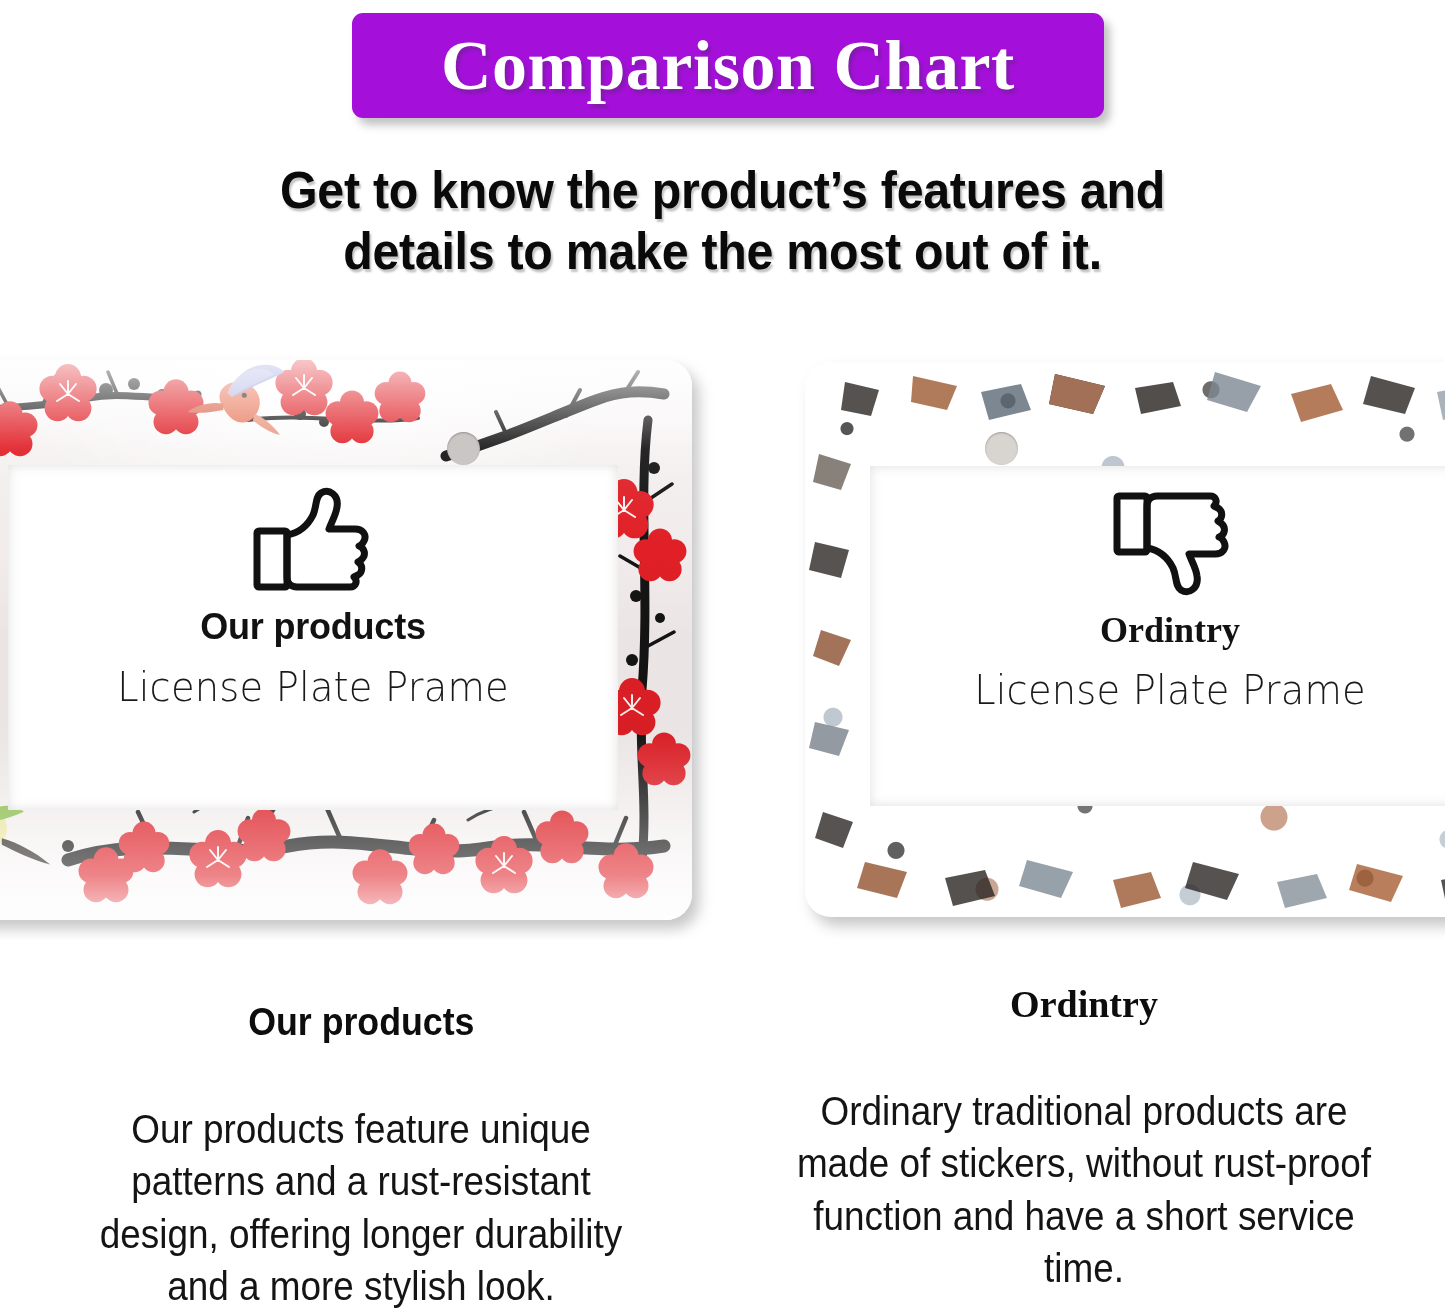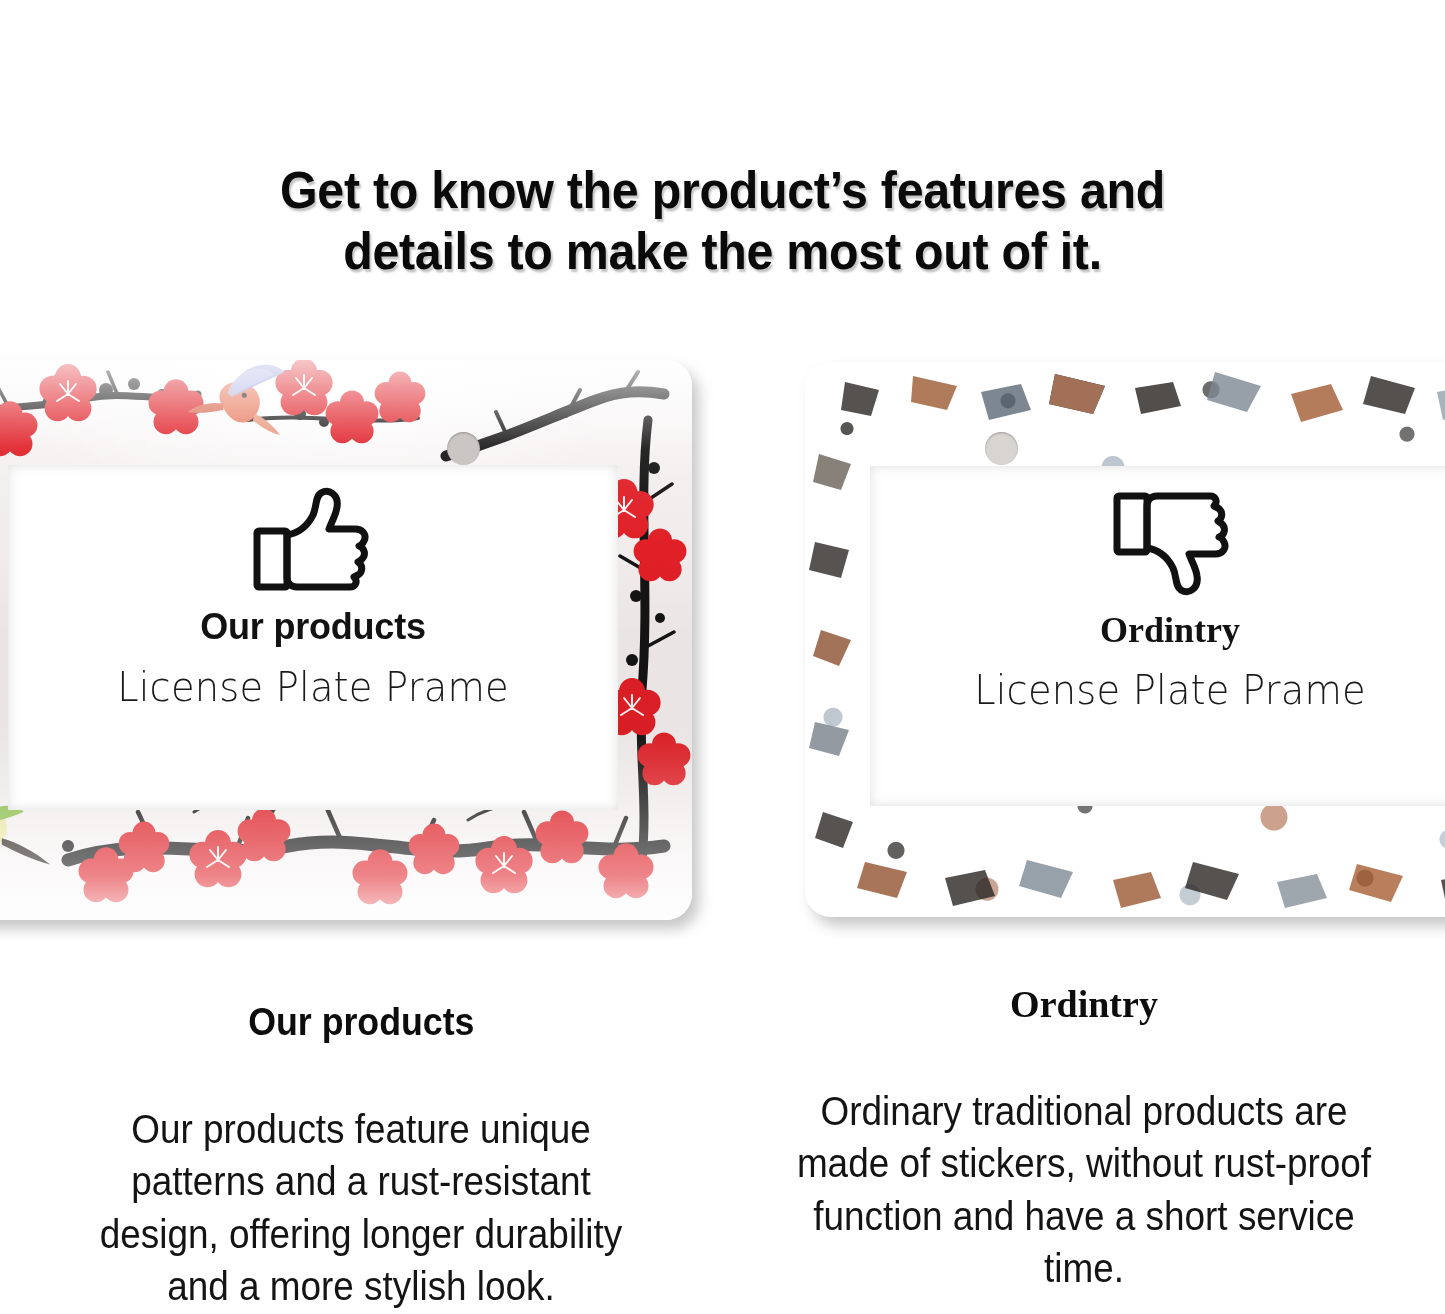--- a/index.html
+++ b/index.html
@@ -151,20 +151,23 @@
     transform:scaleX(.9);transform-origin:50% 0;
   }
   .col-body.lw{width:620px;}
   .col-body.rw{width:640px;}
 </style>
 </head>
 <body>
 
 <div class="stage">
 
+  <div class="banner">
+    <span class="banner-text">Comparison Chart</span>
+  </div>
 
   <div class="subtitle">
     <div>Get to know the product’s features and</div>
     <div>details to make the most out of it.</div>
   </div>
 
   <div class="panels">
 
     <div class="frame-wrap left">
       <div class="plate left">

